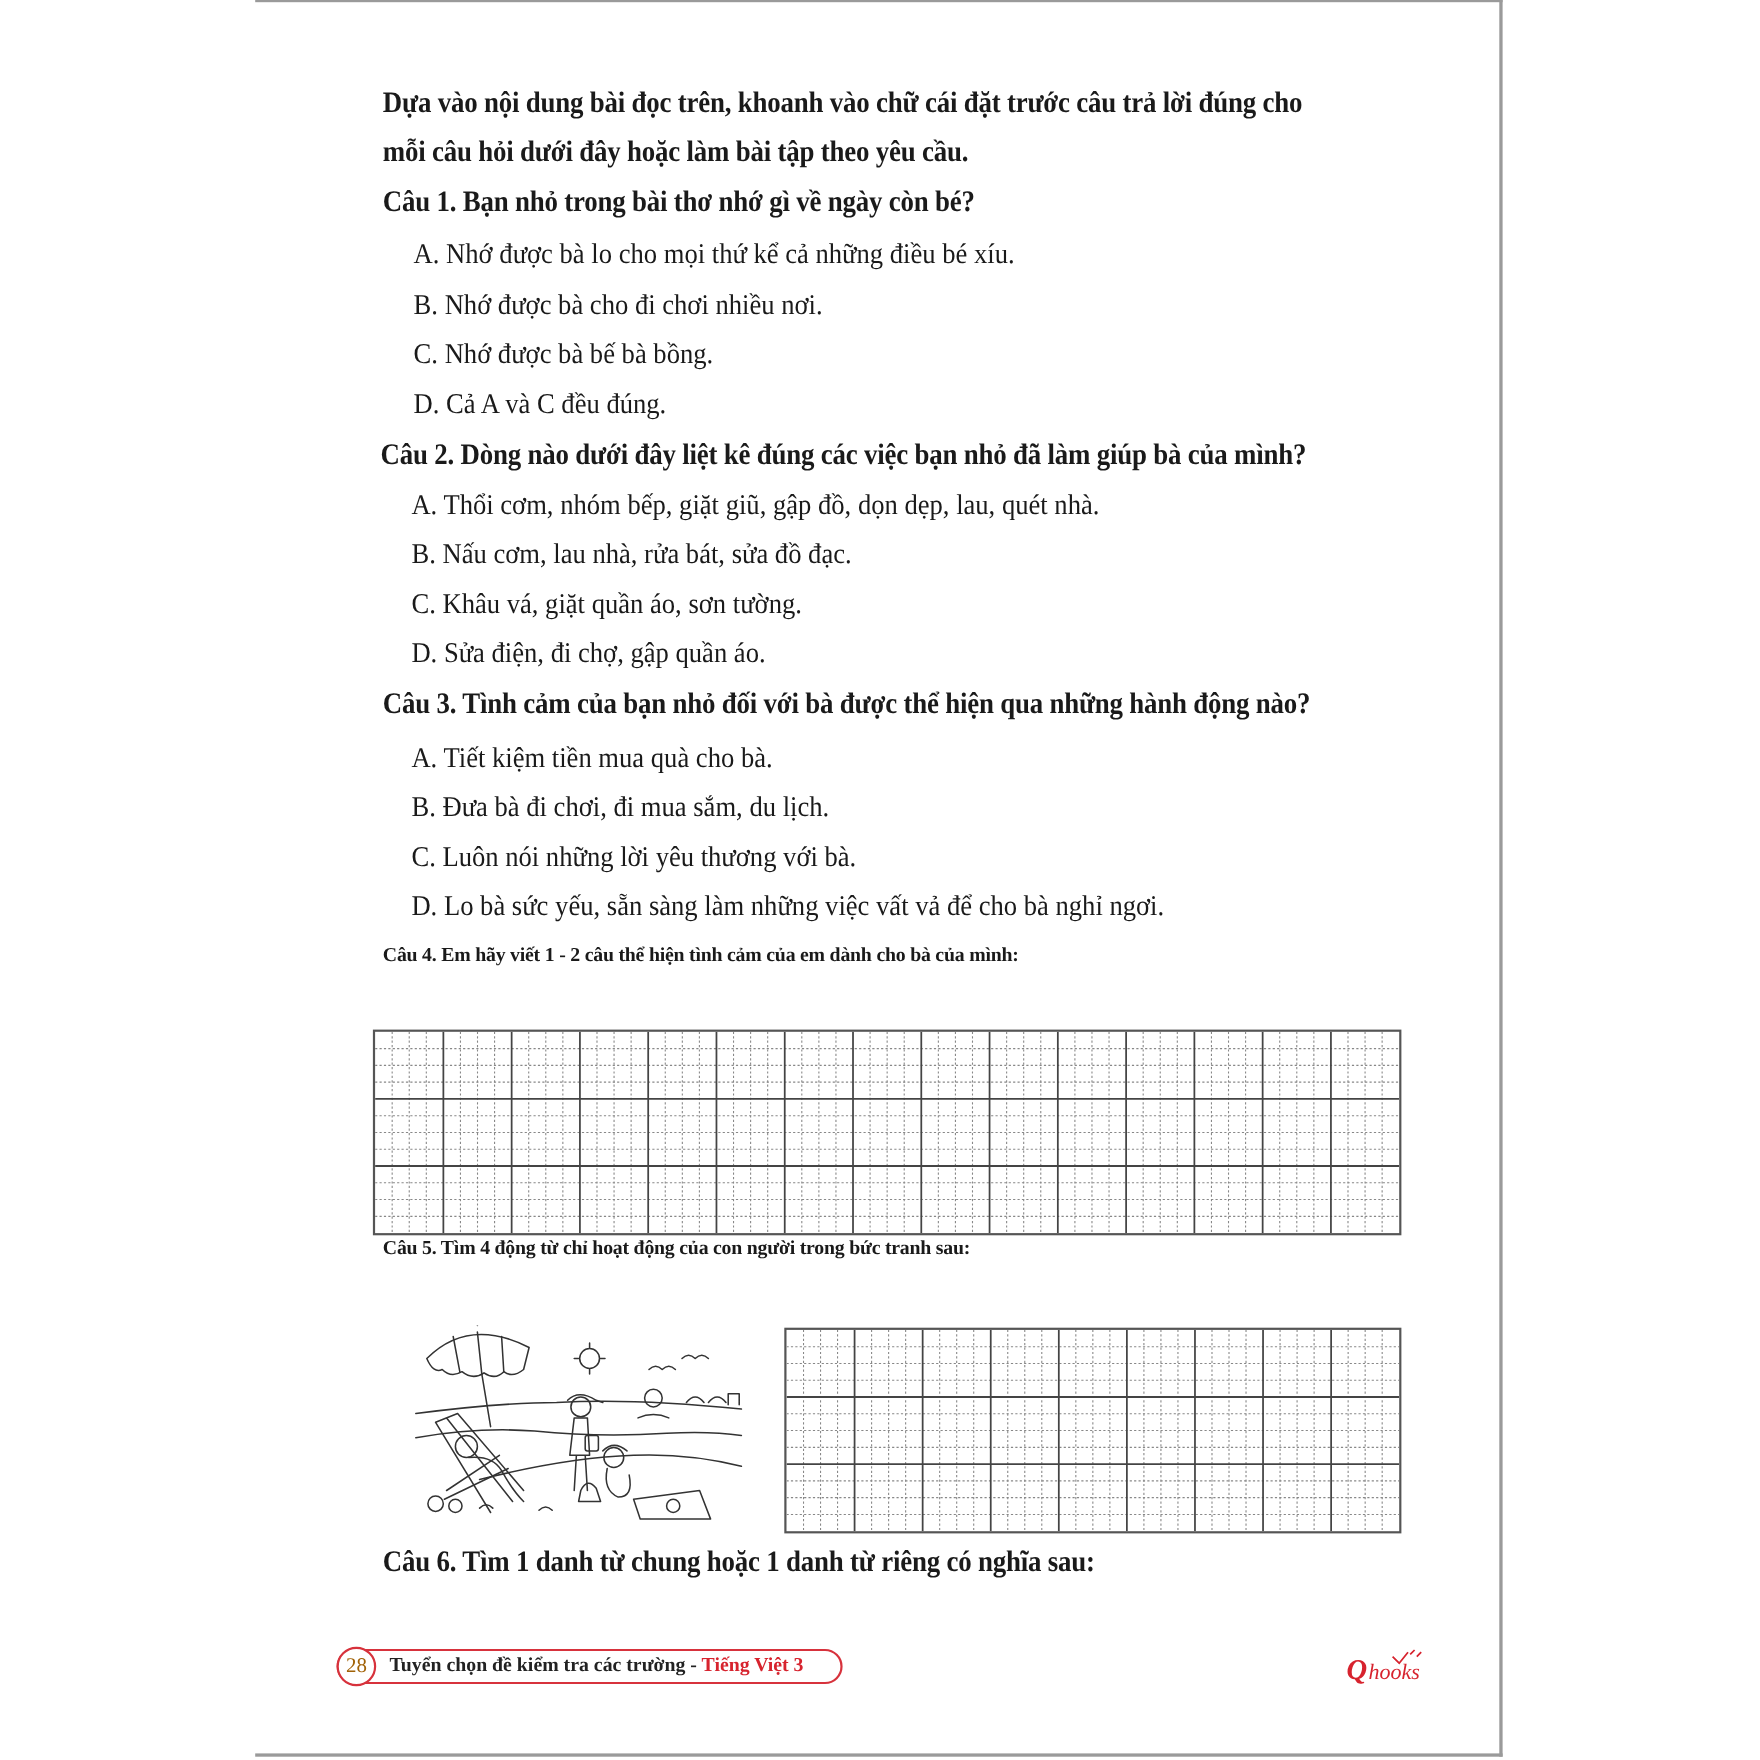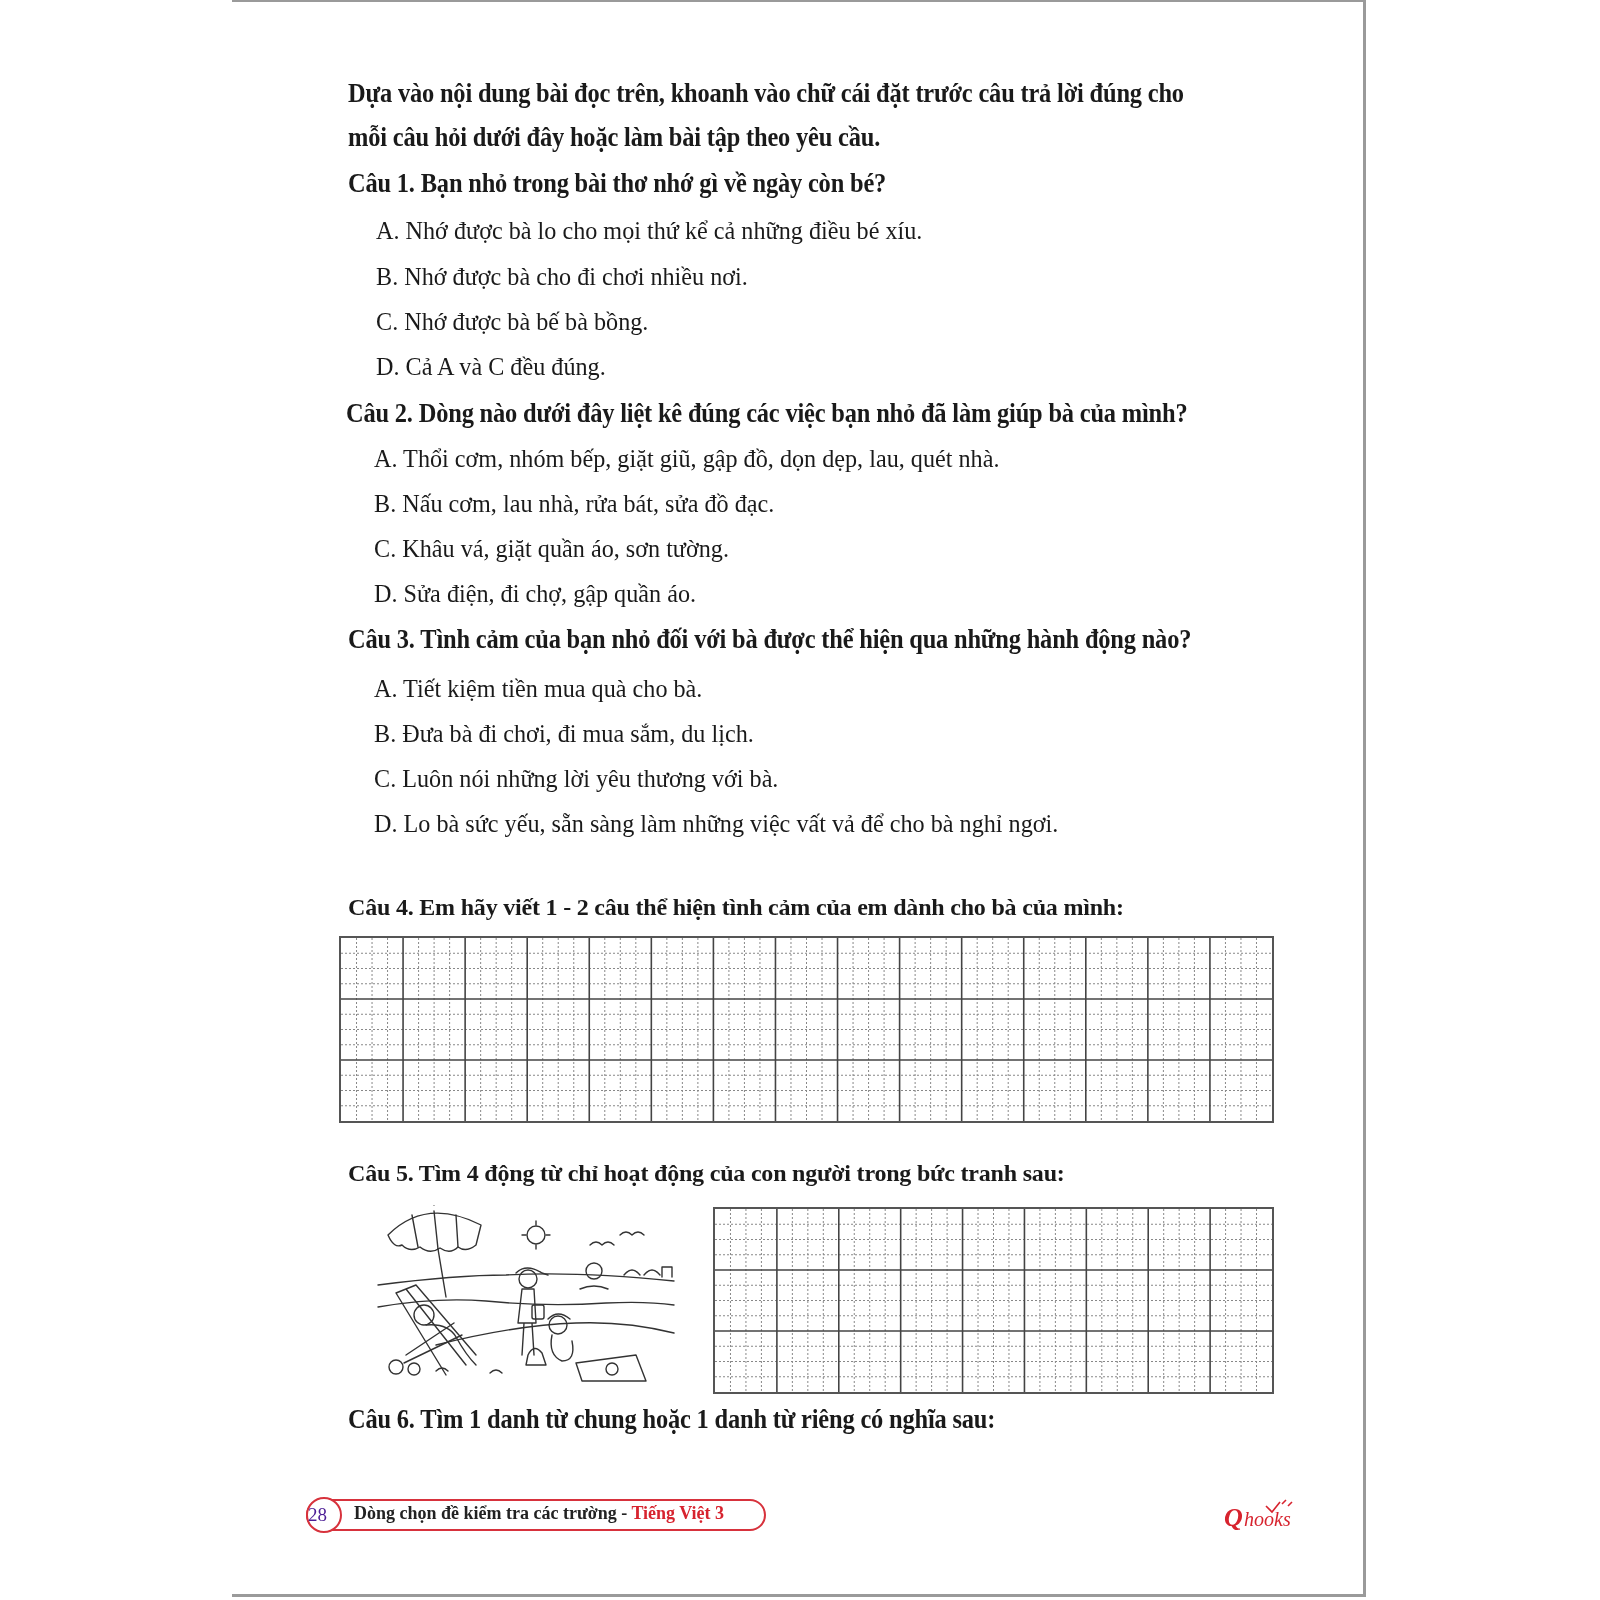--- a/index.html
+++ b/index.html
@@ -4,34 +4,34 @@
 <style>
   html, body { margin: 0; padding: 0; background: #ffffff; }
   body { width: 1600px; height: 1600px; position: relative; overflow: hidden;
          font-family: "Liberation Serif", "DejaVu Serif", serif; color: #1a1a1a; }
   .sheet { position: absolute; left: 232px; top: 0; width: 1134px; height: 1597px;
            border-top: 2px solid #9a9a9a; border-right: 3px solid #9a9a9a; border-bottom: 3px solid #9a9a9a;
            box-sizing: border-box; background: #fff; }
   .line { position: absolute; white-space: nowrap; }
   .bold { font-weight: bold; font-size: 27px; letter-spacing: -0.2px; transform-origin: left center; }
   .cond { transform: scaleX(0.905); }
-  .wide { font-size: 24px; margin-top: 36px; }
+  .wide { font-size: 18px; }
   .opt  { font-size: 26px; transform: scaleX(0.93); transform-origin: left center; }
 
   .grid { position: absolute; border: 2px solid #555; box-sizing: border-box;
           background-color: #fff; }
   .grid svg { position: absolute; left: 0; top: 0; }
 
   .picture { position: absolute; left: 376px; top: 1205px; width: 300px; height: 178px; }
 
   .footer-pill { position: absolute; left: 306px; top: 1499px; width: 460px; height: 32px;
                  border: 2px solid #d7323c; border-radius: 16px; box-sizing: border-box; }
   .page-num { position: absolute; left: 306px; top: 1497px; width: 36px; height: 36px;
               border: 2px solid #d7323c; border-radius: 50%; box-sizing: border-box; background: #fff;
-              font-size: 19px; text-align: left; line-height: 32px; color: #4c1d95; }
+              font-size: 19px; text-align: center; line-height: 32px; color: #a16207; }
   .footer-text { position: absolute; left: 354px; top: 1503px; font-size: 18px; font-weight: bold;
                  white-space: nowrap; color: #222; }
   .footer-accent { color: #d7232e; }
   .logo { position: absolute; left: 1222px; top: 1494px; width: 84px; height: 40px; }
 </style>
 </head>
 <body>
 
 <div class="sheet"></div>
 
@@ -228,19 +228,19 @@
       <line x1="0" y1="61" x2="557" y2="61" stroke="#444" stroke-width="1.6"></line>
       <line x1="0" y1="122" x2="557" y2="122" stroke="#444" stroke-width="1.6"></line>
     </svg>
   </div>
 
 <div class="line bold cond" style="left:348px; top:1404px;">Câu 6. Tìm 1 danh từ chung hoặc 1 danh từ riêng có nghĩa sau:</div>
 
 <div class="footer-pill"></div>
 <div class="page-num">28</div>
 <div class="footer-text">
-  <span>Dòng chọn đề kiểm tra các trường - </span><span class="footer-accent">Tiếng Việt 3</span>
+  <span>Tuyển chọn đề kiểm tra các trường - </span><span class="footer-accent">Tiếng Việt 3</span>
 </div>
 <svg class="logo" viewBox="0 0 84 40">
   <text x="2" y="32" font-family="Liberation Serif, serif" font-style="italic" font-weight="bold" font-size="26" fill="#d7232e">Q</text>
   <text x="22" y="32" font-family="Liberation Serif, serif" font-style="italic" font-size="20" fill="#d7232e">hooks</text>
   <path d="M44 12 L50 18 L58 8 M60 10 L64 6 M66 12 L70 8" stroke="#d7232e" stroke-width="1.6" fill="none"></path>
 </svg>
 
 </body></html>

